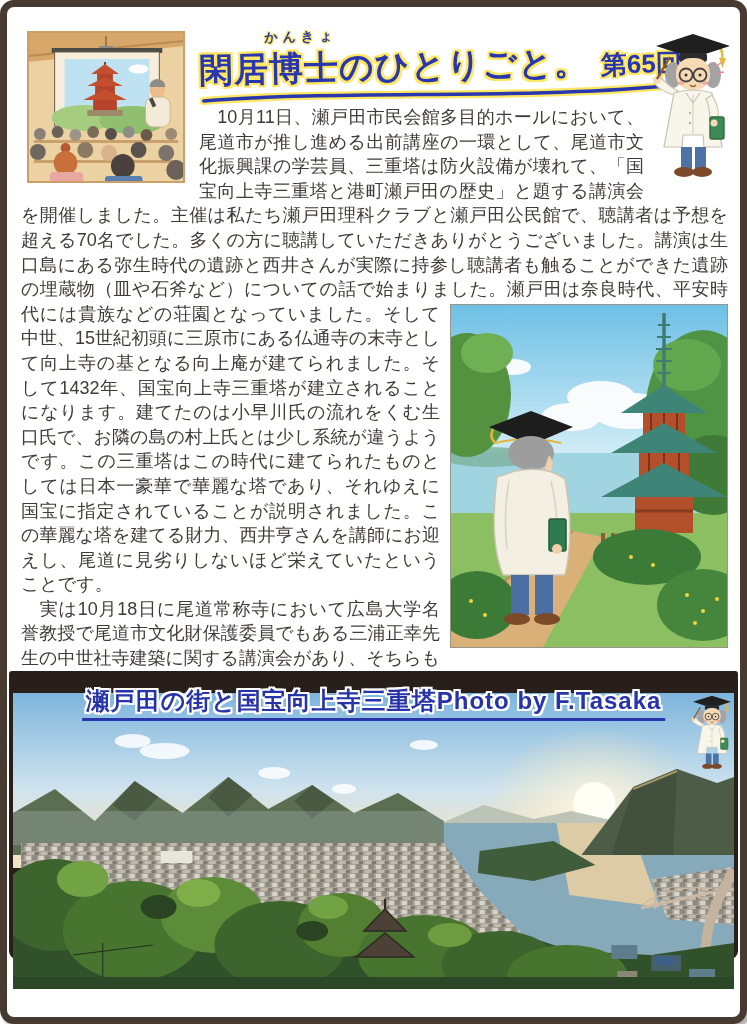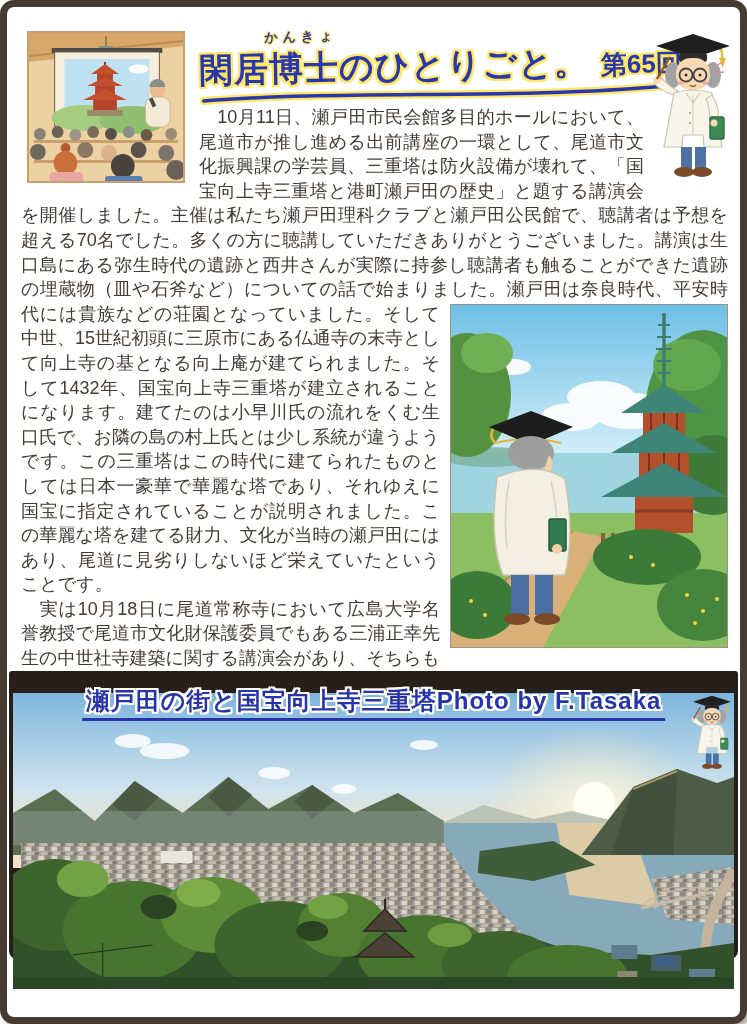--- a/index.html
+++ b/index.html
@@ -246,21 +246,21 @@
         <path d="M46,172 Q38,236 52,270 L114,270 Q124,230 114,174 Q96,160 64,166 Z" fill="#f3efe2" stroke="#cbc4b0" stroke-width="1.5"></path>
         <path d="M100,176 Q108,210 106,244" fill="none" stroke="#d8d2c0" stroke-width="1.5"></path>
         <path d="M58,176 Q52,210 56,244" fill="none" stroke="#d8d2c0" stroke-width="1.5"></path>
         <rect x="98" y="214" width="17" height="32" rx="2" fill="#2f7a4e" stroke="#225c3a" stroke-width="1.5"></rect>
         <circle cx="106" cy="244" r="5" fill="#f2cfa8"></circle>
         <rect x="60" y="270" width="18" height="40" fill="#4c6fa3"></rect>
         <rect x="84" y="270" width="18" height="40" fill="#4c6fa3"></rect>
         <ellipse cx="66" cy="314" rx="13" ry="6" fill="#7c4a28"></ellipse>
         <ellipse cx="96" cy="314" rx="13" ry="6" fill="#7c4a28"></ellipse>
       </svg>
-          </span><span>園となっていました。そして中世、15世紀初頭に三原市にある仏通寺の末寺として向上寺の基となる向上庵が建てられました。そして1432年、国宝向上寺三重塔が建立されることになります。建てたのは小早川氏の流れをくむ生口氏で、お隣の島の村上氏とは少し系統が違うようです。この三重塔はこの時代に建てられたものとしては日本一豪華で華麗な塔であり、それゆえに国宝に指定されていることが説明されました。この華麗な塔を建てる財力、文化が当時の瀬戸田にはあり、尾道に見劣りしないほど栄えていたということです。</span></p>
+          </span><span>園となっていました。そして中世、15世紀初頭に三原市にある仏通寺の末寺として向上寺の基となる向上庵が建てられました。そして1432年、国宝向上寺三重塔が建立されることになります。建てたのは小早川氏の流れをくむ生口氏で、お隣の島の村上氏とは少し系統が違うようです。この三重塔はこの時代に建てられたものとしては日本一豪華で華麗な塔であり、それゆえに国宝に指定されていることが説明されました。この華麗な塔を建てる財力、西井亨さんを講師にお迎えし、尾道に見劣りしないほど栄えていたということです。</span></p>
       <p>　実は10月18日に尾道常称寺において広島大学名誉教授で尾道市文化財保護委員でもある三浦正幸先生の中世社寺建築に関する講演会があり、そちらも聴いてきました。三浦先生は社寺建築、城郭を専門にされている方です。三浦先生によると14世紀から15世紀にかけて日本で一番　栄していた地方都市は尾道であるとのこと。当時瀬戸田が尾道に比肩するほど栄えていたとすれば、瀬戸田の繁栄ぶりがわかるというものです。三浦先生もやはり、向上寺三重塔が中世の塔のなかで最も華麗で美しい塔であるといっておられました。私たちは何の御縁か、この美しい塔を引き継ぐ立場に立ってしまいました。この塔を美しいまま次代へと引き継いでいかなくてはなりません。7年後、三重塔は建立600年を迎えます。それは前回の塗り替えから丁度50年に当たります（普通塗り替えは20年に一度するのが良いとされています）。随分と色褪せてまいりました。また前回の解体修理からはおよそ70年となります。今、三重塔は防火設備が壊れて、修理できないまま放置してある状況で、困っています。そこで、瀬戸田理科クラブでは建立600年での防火設備の設置、塗り替え、修理、修復を目指してムード作りをしていきたいと考えています。最終的にはお金がかかわる話になってくるかもしれませんが（寄付等）、どうかよろしくお願いいたします。</p>
     </div>
   </div>
 
   <div class="photo-wrap">
     <div class="caption">瀬戸田の街と国宝向上寺三重塔Photo by F.Tasaka</div>
     <div class="mini-prof">
       <svg viewBox="0 0 86 148" width="44" height="76">
           <use href="#profChar"></use>
         </svg>

